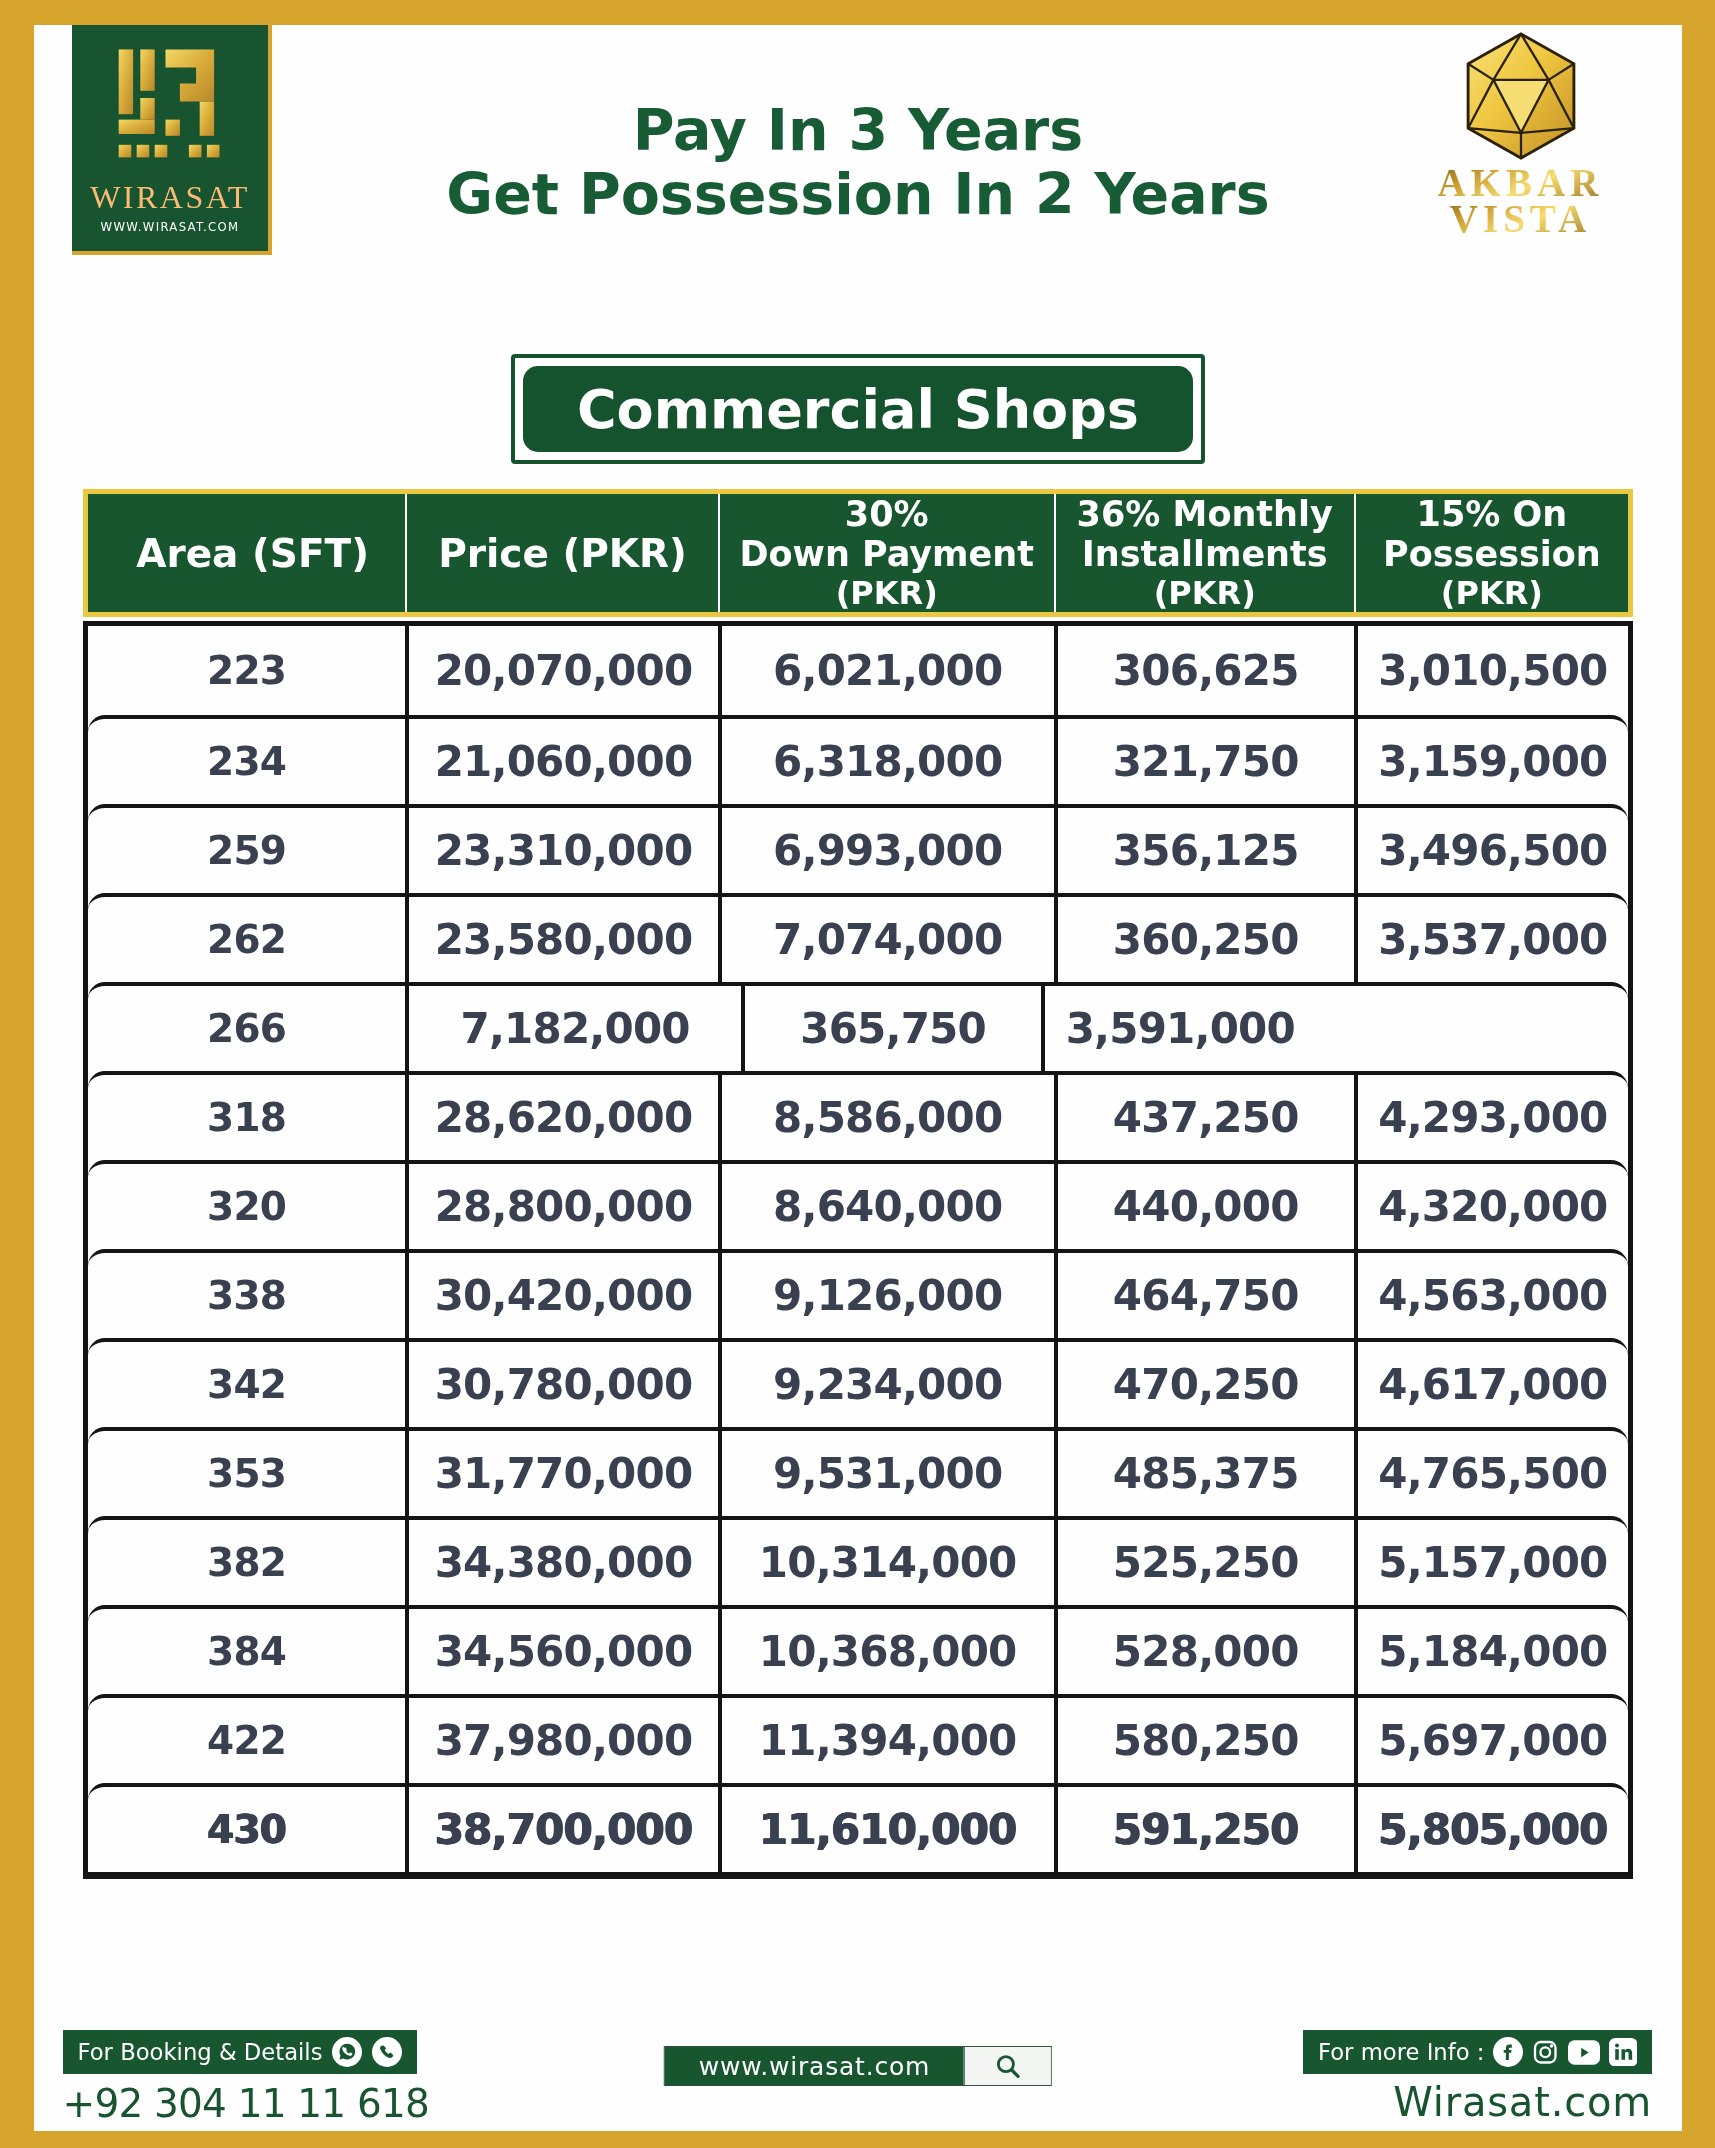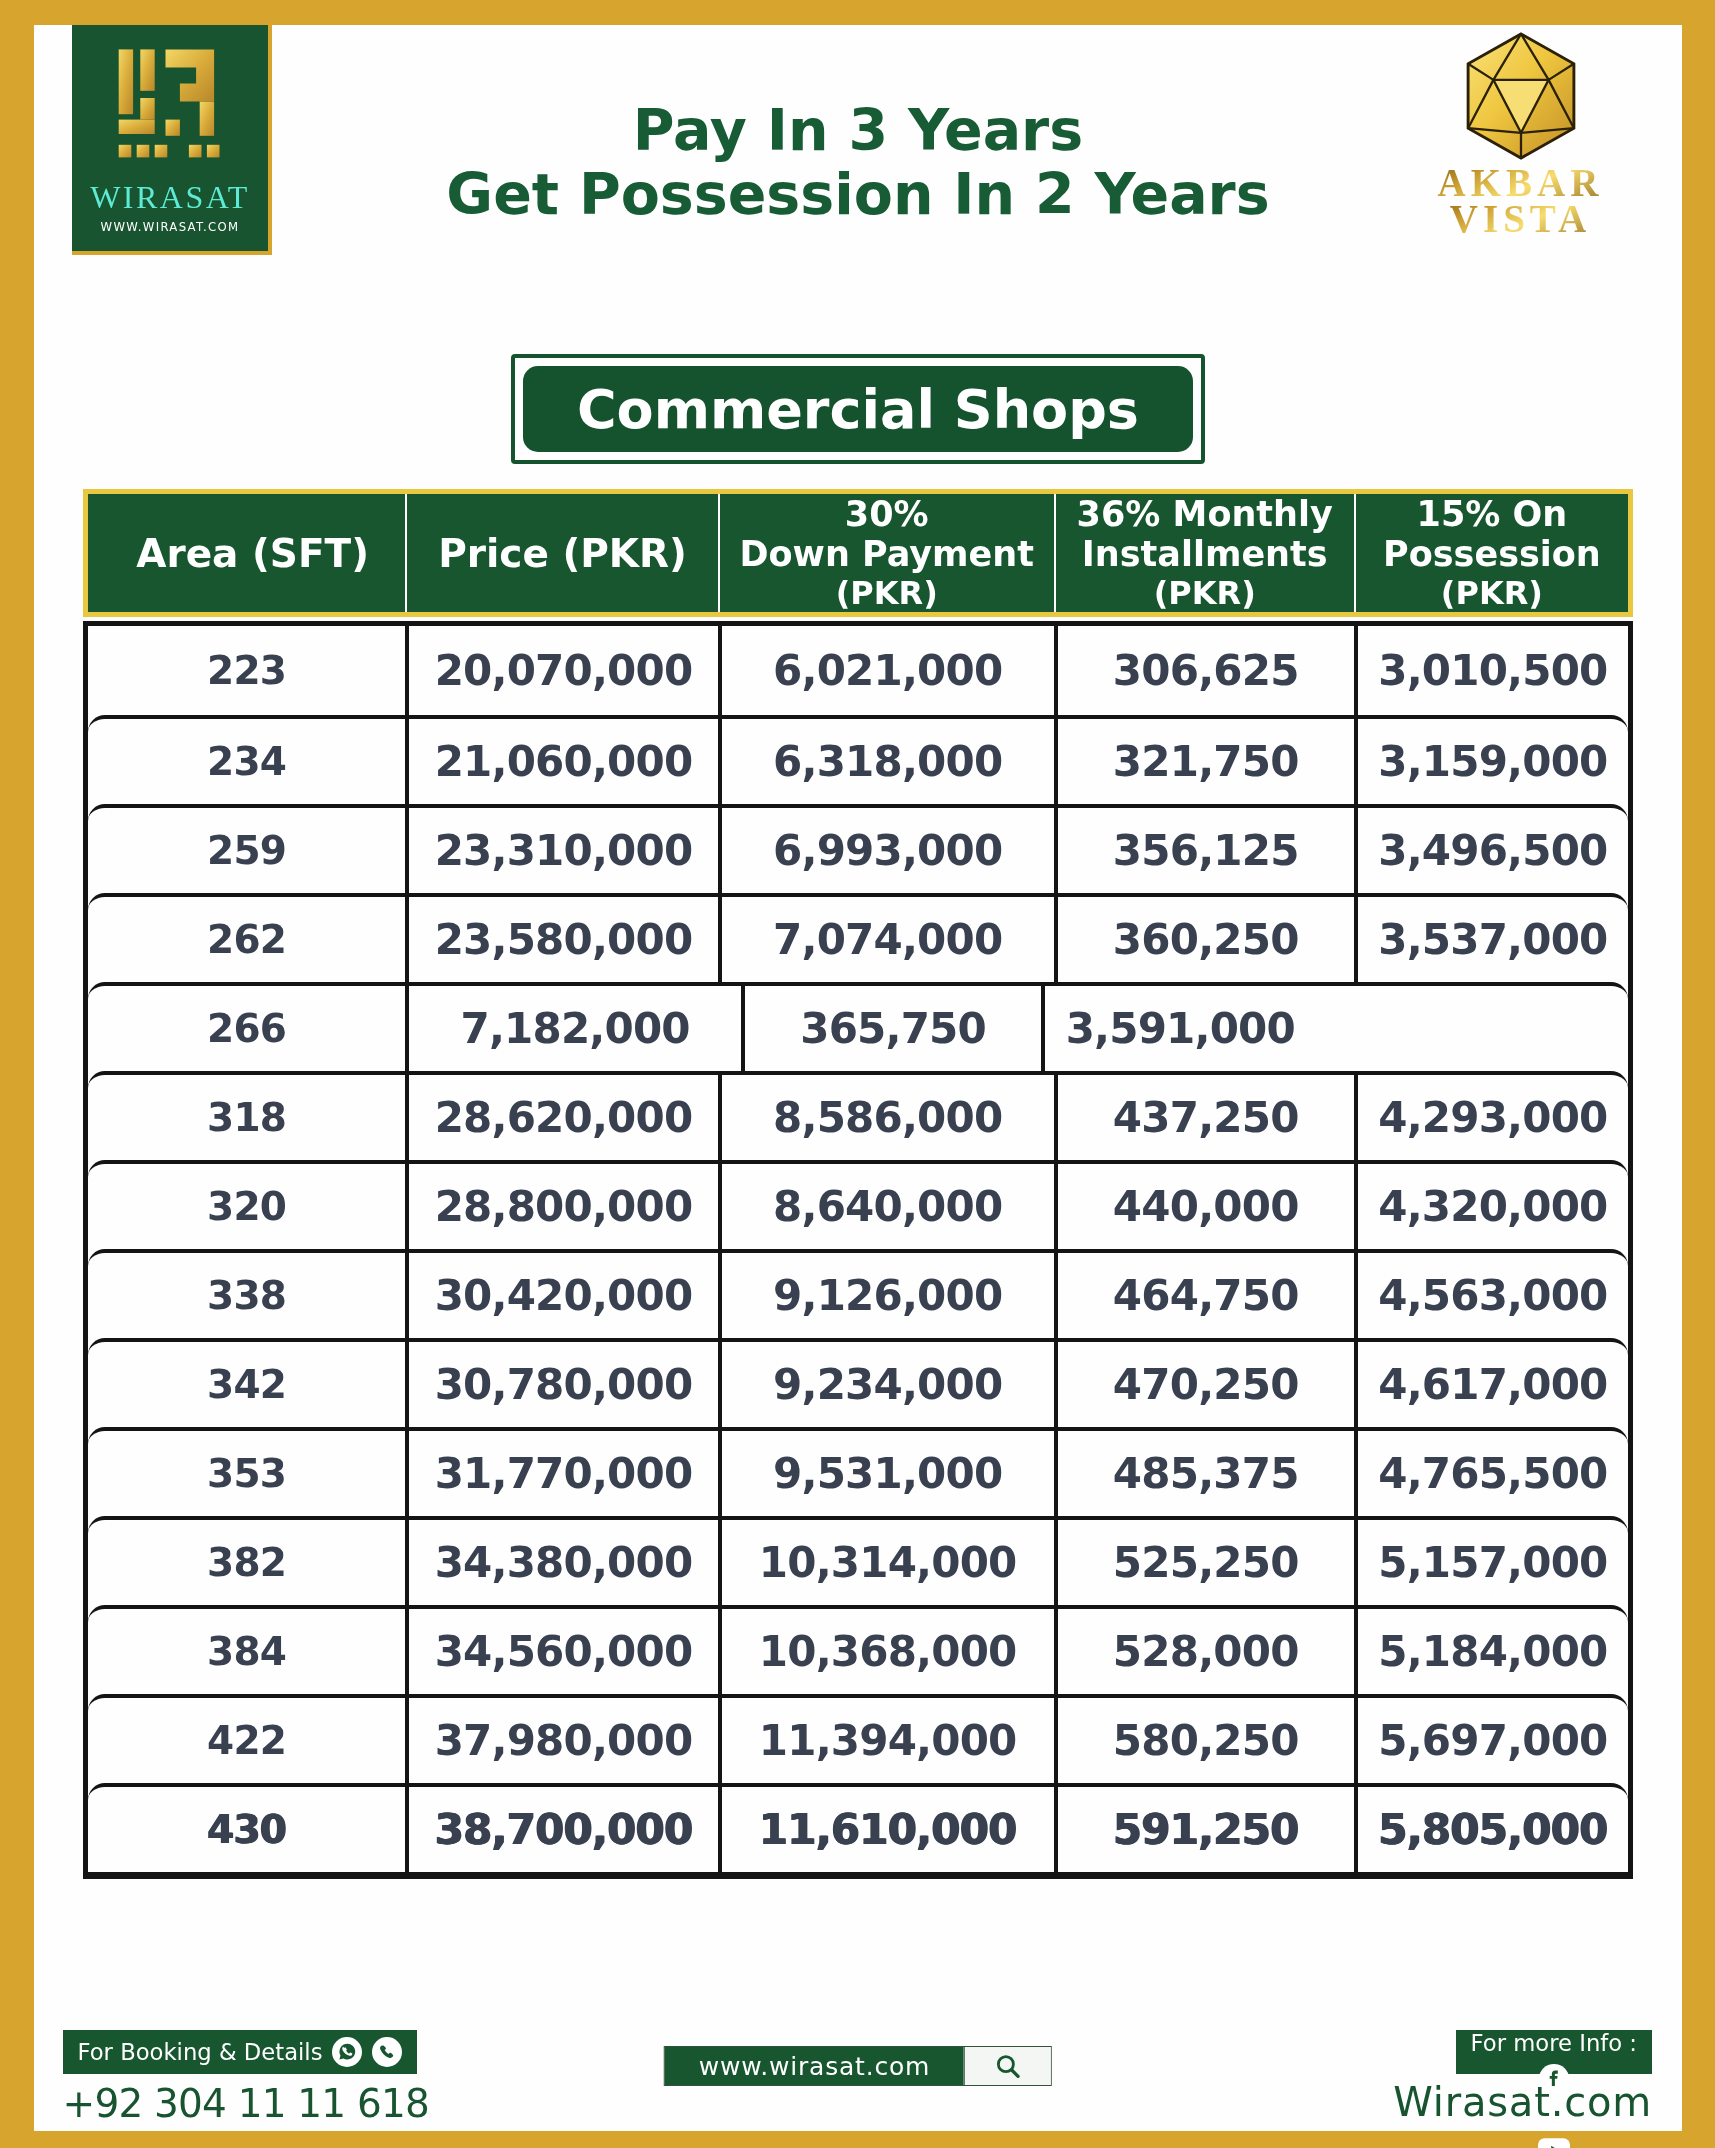--- a/index.html
+++ b/index.html
@@ -16,21 +16,21 @@
   }
 
   
   .wirasat-logo {
     position:absolute; left:38px; top:0; width:200px; height:230px;
     background:#17542F; border-right:4.2px solid #D7A52E; border-bottom:4.2px solid #D7A52E;
     display:flex; flex-direction:column; align-items:center; justify-content:flex-start;
   }
   .wirasat-logo svg { margin-top:18.5px; }
   .wirasat-name {
-    color:#5eead4; font-family:"Liberation Serif","DejaVu Serif",serif;
+    color:#fdba74; font-family:"Liberation Serif","DejaVu Serif",serif;
     font-size:32px; letter-spacing:2.5px; margin-top:6.7px; font-weight:400;
   }
   .wirasat-url { color:#fff; font-size:11.7px; letter-spacing:1.3px; margin-top:3.4px; }
 
   .page-title {
     position:absolute; left:0; right:0; top:74px; text-align:center;
     color:#175C35; font-weight:bold; line-height:1.12; font-size:57px;
     letter-spacing:0;
   }
 
@@ -107,21 +107,21 @@
   .search-green {
     background:#17562F; color:#fff; font-size:25px; letter-spacing:0.8px;
     display:flex; align-items:center; padding:0 34px;
   }
   .search-box {
     width:87px; background:#f4f6f4; display:flex; align-items:center; justify-content:center;
     border-left:1.7px solid #33523c;
   }
 
   .info-block { position:absolute; right:30px; top:2005px; text-align:right; }
-  .info-bar { gap:8.4px;flex-direction:column; }
+  .info-bar { gap:8.4px; }
   .site-big {
     color:#17542F; font-size:40px; margin-top:5px; letter-spacing:0.8px;
   }
 </style>
 </head>
 <body>
 
 <div class="panel">
 
   <div class="wirasat-logo">

